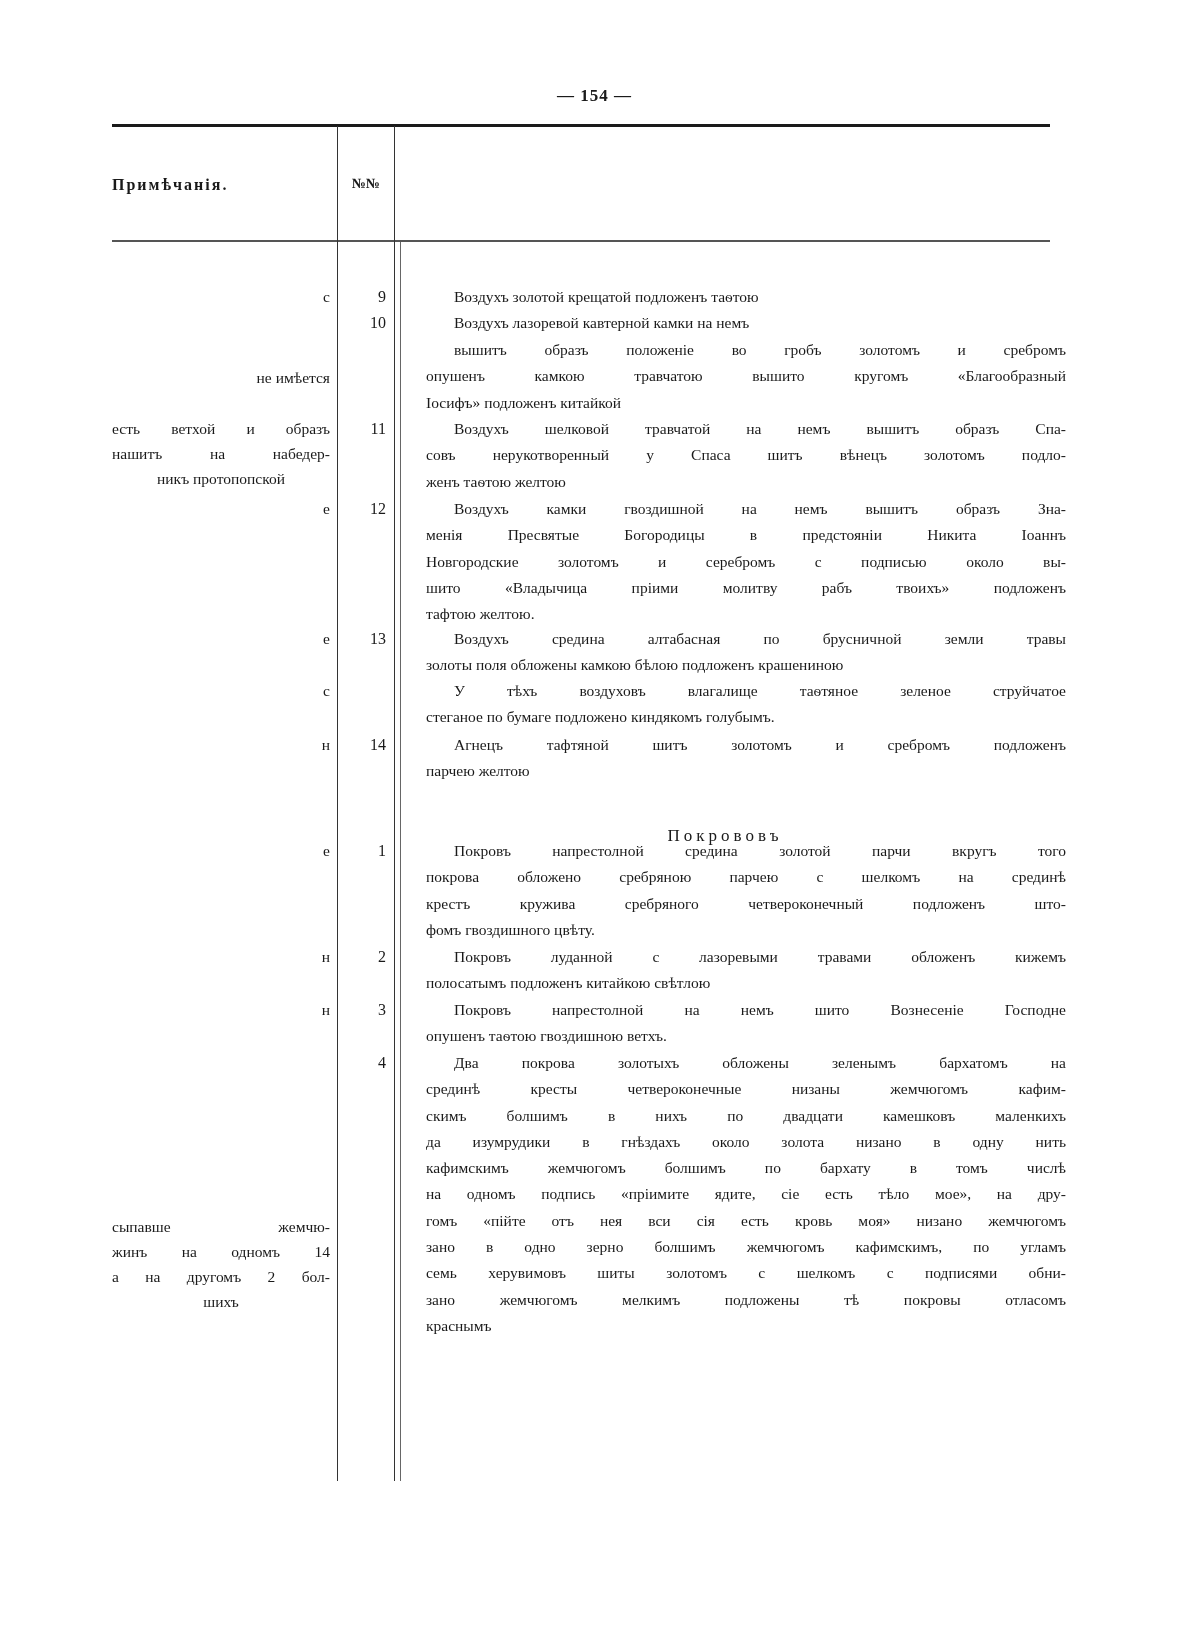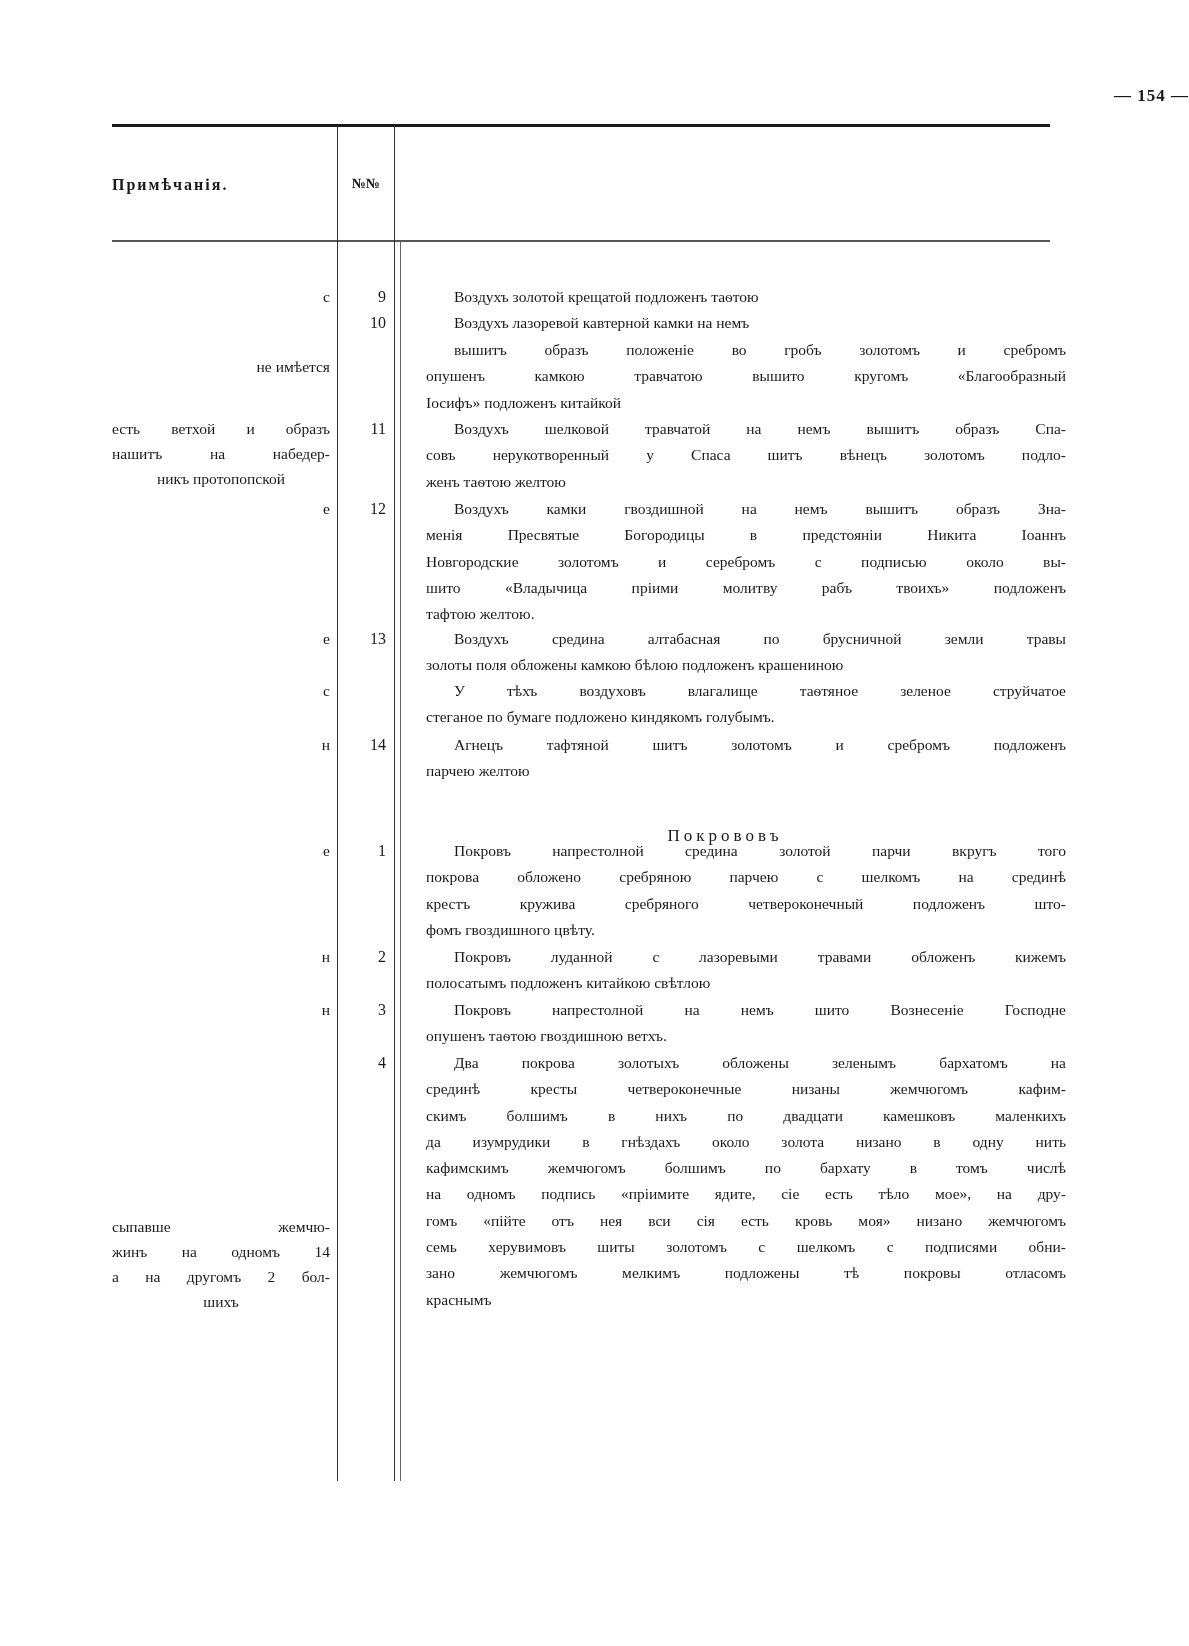--- a/index.html
+++ b/index.html
@@ -1,18 +1,18 @@
 <!DOCTYPE html>
 <html><head>
 <meta charset="utf-8">
 <style>
   html, body { margin: 0; padding: 0; background: #ffffff; }
   body { width: 1189px; height: 1646px; position: relative; overflow: hidden;
          font-family: "Liberation Serif", "DejaVu Serif", serif; color: #1a1a1a; }
-  .page-number { position: absolute; top: 86px; left: 0; width: 1189px; text-align: right;
+  .page-number { position: absolute; top: 86px; left: 0; width: 1189px; text-align: center;
                  font-size: 17px; font-weight: bold; letter-spacing: 1px; }
   .rule { position: absolute; background: #1a1a1a; }
   .rule-top { top: 124px; left: 112px; width: 938px; height: 3px; }
   .rule-head { top: 240px; left: 112px; width: 938px; height: 2px; background: #555; }
   .vline { position: absolute; background: #333; width: 1px; }
   .v1 { left: 337px; top: 126px; height: 1355px; }
   .v2 { left: 394px; top: 126px; height: 1355px; }
   .v3 { left: 400px; top: 242px; height: 1239px; background: #666; }
   .head-notes { position: absolute; top: 176px; left: 112px; width: 222px; text-align: left;
                 font-size: 16px; letter-spacing: 2px; font-weight: bold; }
@@ -54,21 +54,21 @@
       </div>
     </div>
     <div class="row" style="top: 310px;">
       <div class="note" style="padding-right: 0px;"></div>
       <div class="num">10</div>
       <div class="text">
         <span class="ln ind last">Воздухъ лазоревой кавтерной камки на немъ</span>
       </div>
     </div>
     <div class="row" style="top: 337px;">
-      <div class="note" style="top: 17px; padding-right: 50px; text-align: right;">не имѣется</div>
+      <div class="note" style="top: 28px; padding-right: 50px; text-align: right;">не имѣется</div>
       <div class="num"></div>
       <div class="text">
         <span class="ln ind">вышитъ образъ положеніе во гробъ золотомъ и сребромъ</span>
         <span class="ln">опушенъ камкою травчатою вышито кругомъ «Благообразный</span>
         <span class="ln last">Іосифъ» подложенъ китайкой</span>
       </div>
     </div>
     <div class="row" style="top: 416px;">
       <div class="note just" style="top: 0px;">
         <div>есть ветхой и образъ</div>
@@ -152,20 +152,21 @@
       </div>
       <div class="num">4</div>
       <div class="text">
         <span class="ln ind">Два покрова золотыхъ обложены зеленымъ бархатомъ на</span>
         <span class="ln">срединѣ кресты четвероконечные низаны жемчюгомъ кафим-</span>
         <span class="ln">скимъ болшимъ в нихъ по двадцати камешковъ маленкихъ</span>
         <span class="ln">да изумрудики в гнѣздахъ около золота низано в одну нить</span>
         <span class="ln">кафимскимъ жемчюгомъ болшимъ по бархату в томъ числѣ</span>
         <span class="ln">на одномъ подпись «пріимите ядите, сіе есть тѣло мое», на дру-</span>
         <span class="ln">гомъ «пійте отъ нея вси сія есть кровь моя» низано жемчюгомъ</span>
+        <span class="ln">зано в одно зерно болшимъ жемчюгомъ кафимскимъ, по угламъ</span>
         <span class="ln">семь херувимовъ шиты золотомъ с шелкомъ с подписями обни-</span>
         <span class="ln">зано жемчюгомъ мелкимъ подложены тѣ покровы отласомъ</span>
         <span class="ln last">краснымъ</span>
       </div>
     </div>
   </div>
 
 <div class="section-title">Покрововъ</div>
 
 </body></html>

